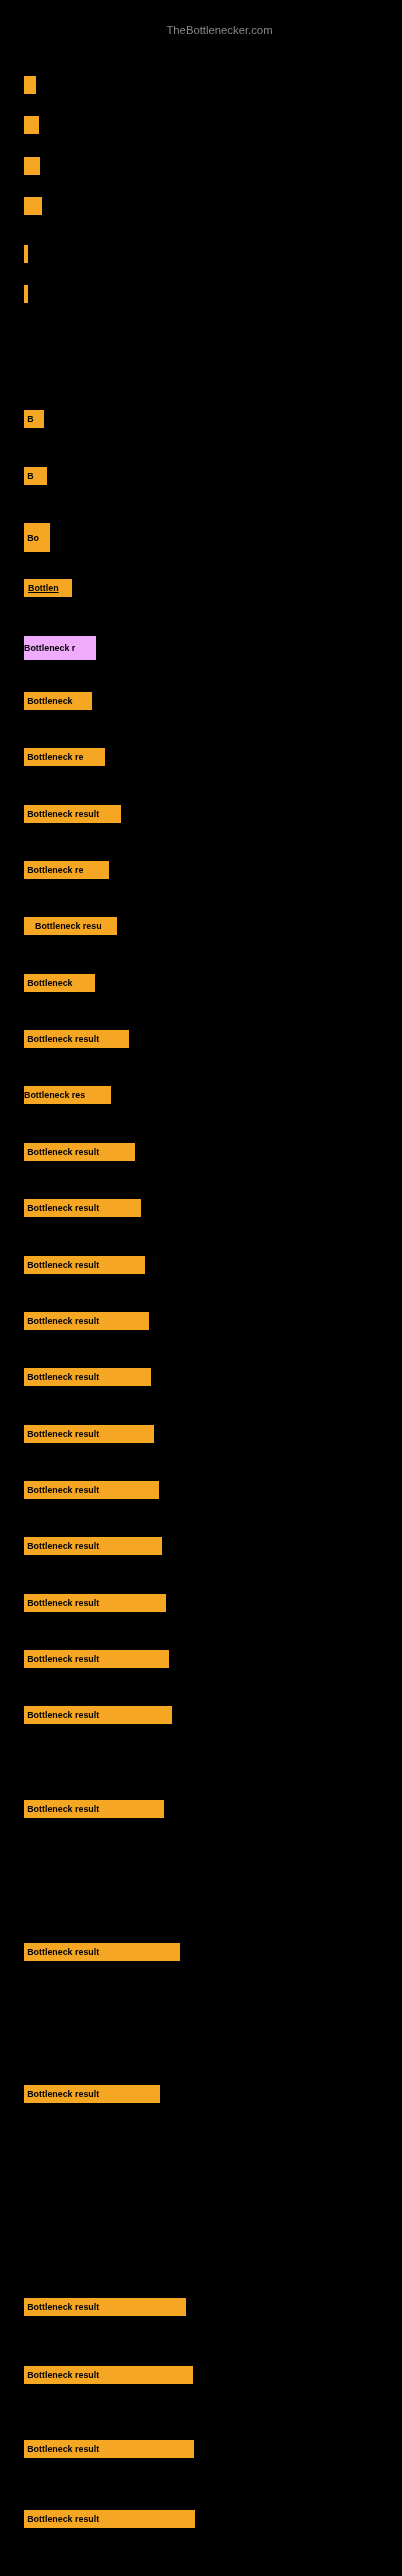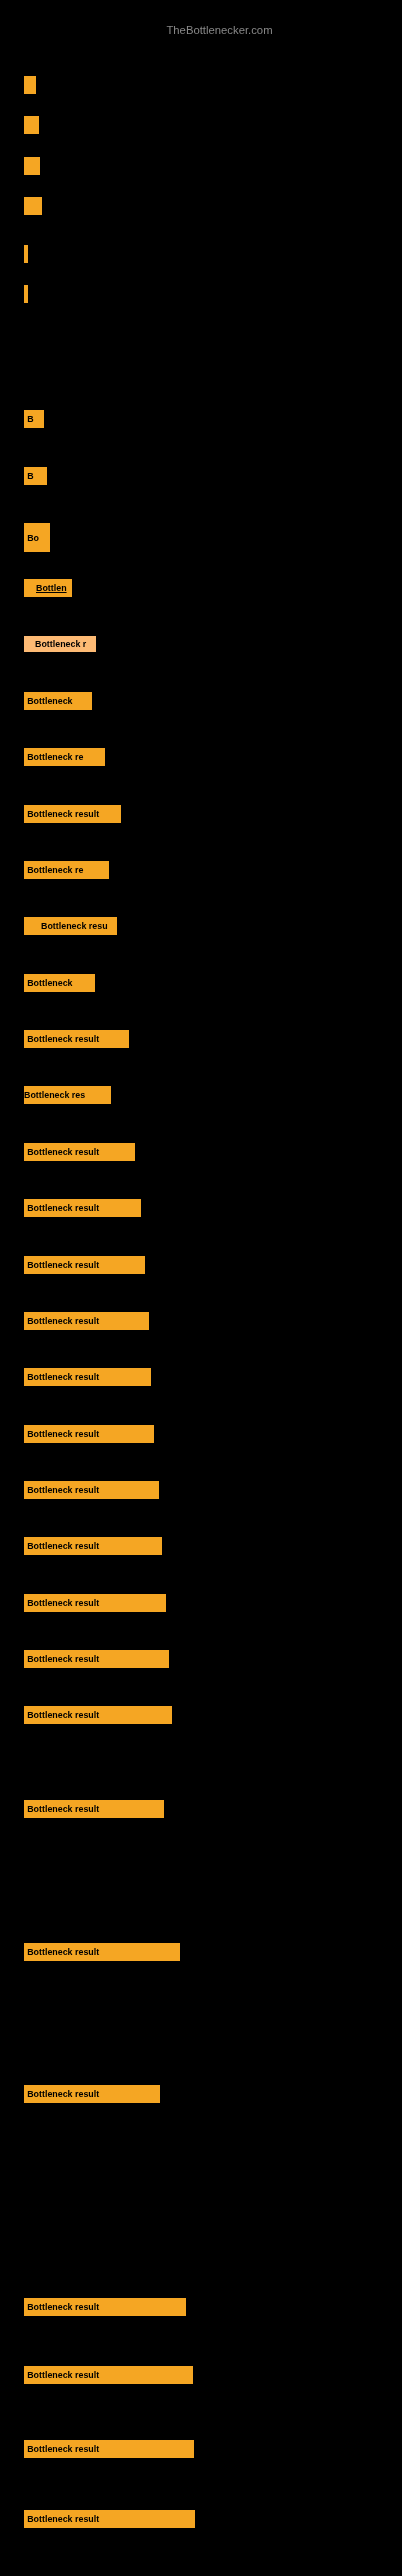--- a/index.html
+++ b/index.html
@@ -41,27 +41,27 @@
 <div class="bars-container" id="bars-container">
 <div style="position: absolute; top: 28px; left: 0px; width: 12px; height: 17.7px; background-color: rgb(245, 166, 35); display: flex; align-items: center; padding-left: 3.2px; font-size: 8.9px; color: rgb(0, 0, 0); font-weight: bold; white-space: nowrap; overflow: hidden;"></div>
     <div style="position: absolute; top: 68px; left: 0px; width: 14.5px; height: 17.7px; background-color: rgb(245, 166, 35); display: flex; align-items: center; padding-left: 3.2px; font-size: 8.9px; color: rgb(0, 0, 0); font-weight: bold; white-space: nowrap; overflow: hidden;"></div>
     <div style="position: absolute; top: 109px; left: 0px; width: 16px; height: 17.7px; background-color: rgb(245, 166, 35); display: flex; align-items: center; padding-left: 3.2px; font-size: 8.9px; color: rgb(0, 0, 0); font-weight: bold; white-space: nowrap; overflow: hidden;"></div>
     <div style="position: absolute; top: 149px; left: 0px; width: 17.7px; height: 17.7px; background-color: rgb(245, 166, 35); display: flex; align-items: center; padding-left: 3.2px; font-size: 8.9px; color: rgb(0, 0, 0); font-weight: bold; white-space: nowrap; overflow: hidden;"></div>
     <div style="position: absolute; top: 197px; left: 0px; width: 4px; height: 17.7px; background-color: rgb(245, 166, 35); display: flex; align-items: center; padding-left: 3.2px; font-size: 8.9px; color: rgb(0, 0, 0); font-weight: bold; white-space: nowrap; overflow: hidden;"></div>
     <div style="position: absolute; top: 237px; left: 0px; width: 4px; height: 17.7px; background-color: rgb(245, 166, 35); display: flex; align-items: center; padding-left: 3.2px; font-size: 8.9px; color: rgb(0, 0, 0); font-weight: bold; white-space: nowrap; overflow: hidden;"></div>
     <div style="position: absolute; top: 362px; left: 0px; width: 20px; height: 17.7px; background-color: rgb(245, 166, 35); display: flex; align-items: center; padding-left: 3.2px; font-size: 8.9px; color: rgb(0, 0, 0); font-weight: bold; white-space: nowrap; overflow: hidden;">B</div>
     <div style="position: absolute; top: 419px; left: 0px; width: 22.5px; height: 17.7px; background-color: rgb(245, 166, 35); display: flex; align-items: center; padding-left: 3.2px; font-size: 8.9px; color: rgb(0, 0, 0); font-weight: bold; white-space: nowrap; overflow: hidden;">B</div>
     <div style="position: absolute; top: 475px; left: 0px; width: 26px; height: 29px; background-color: rgb(245, 166, 35); display: flex; align-items: center; padding-left: 3.2px; font-size: 8.9px; color: rgb(0, 0, 0); font-weight: bold; white-space: nowrap; overflow: hidden;">Bo</div>
-    <div style="position: absolute; top: 531px; left: 0px; width: 48px; height: 17.7px; background-color: rgb(245, 166, 35); display: flex; align-items: center; padding-left: 12px; font-size: 8.9px; color: rgb(0, 0, 0); font-weight: bold; white-space: nowrap; overflow: hidden; text-decoration: underline;">Bottlen</div>
-    <div style="position: absolute; top: 588px; left: 0px; width: 72px; height: 16px; background-color: #fdba74; display: flex; align-items: center; padding-left: 11px; font-size: 8.9px; color: rgb(0, 0, 0); font-weight: bold; white-space: nowrap; overflow: hidden;">Bottleneck r</div>
+    <div style="position: absolute; top: 531px; left: 0px; width: 48px; height: 17.7px; background-color: rgb(245, 166, 35); display: flex; align-items: center; padding-left: 4px; font-size: 8.9px; color: rgb(0, 0, 0); font-weight: bold; white-space: nowrap; overflow: hidden; text-decoration: underline;">Bottlen</div>
+    <div style="position: absolute; top: 588px; left: 0px; width: 72px; height: 24px; background-color: #f0abfc; display: flex; align-items: center; padding-left: 0; font-size: 8.9px; color: rgb(0, 0, 0); font-weight: bold; white-space: nowrap; overflow: hidden;">Bottleneck r</div>
     <div style="position: absolute; top: 644px; left: 0px; width: 68px; height: 17.7px; background-color: rgb(245, 166, 35); display: flex; align-items: center; padding-left: 3.2px; font-size: 8.9px; color: rgb(0, 0, 0); font-weight: bold; white-space: nowrap; overflow: hidden;">Bottleneck</div>
     <div style="position: absolute; top: 700px; left: 0px; width: 81px; height: 17.7px; background-color: rgb(245, 166, 35); display: flex; align-items: center; padding-left: 3.2px; font-size: 8.9px; color: rgb(0, 0, 0); font-weight: bold; white-space: nowrap; overflow: hidden;">Bottleneck re</div>
     <div style="position: absolute; top: 757px; left: 0px; width: 97px; height: 17.7px; background-color: rgb(245, 166, 35); display: flex; align-items: center; padding-left: 3.2px; font-size: 8.9px; color: rgb(0, 0, 0); font-weight: bold; white-space: nowrap; overflow: hidden;">Bottleneck result</div>
     <div style="position: absolute; top: 813px; left: 0px; width: 85px; height: 17.7px; background-color: rgb(245, 166, 35); display: flex; align-items: center; padding-left: 3.2px; font-size: 8.9px; color: rgb(0, 0, 0); font-weight: bold; white-space: nowrap; overflow: hidden;">Bottleneck re</div>
-    <div style="position: absolute; top: 869px; left: 0px; width: 93px; height: 17.7px; background-color: rgb(245, 166, 35); display: flex; align-items: center; padding-left: 17px; font-size: 8.9px; color: rgb(0, 0, 0); font-weight: bold; white-space: nowrap; overflow: hidden;">Bottleneck resu</div>
+    <div style="position: absolute; top: 869px; left: 0px; width: 93px; height: 17.7px; background-color: rgb(245, 166, 35); display: flex; align-items: center; padding-left: 11px; font-size: 8.9px; color: rgb(0, 0, 0); font-weight: bold; white-space: nowrap; overflow: hidden;">Bottleneck resu</div>
     <div style="position: absolute; top: 926px; left: 0px; width: 71px; height: 17.7px; background-color: rgb(245, 166, 35); display: flex; align-items: center; padding-left: 3.2px; font-size: 8.9px; color: rgb(0, 0, 0); font-weight: bold; white-space: nowrap; overflow: hidden;">Bottleneck</div>
     <div style="position: absolute; top: 982px; left: 0px; width: 105px; height: 17.7px; background-color: rgb(245, 166, 35); display: flex; align-items: center; padding-left: 3.2px; font-size: 8.9px; color: rgb(0, 0, 0); font-weight: bold; white-space: nowrap; overflow: hidden;">Bottleneck result</div>
     <div style="position: absolute; top: 1038px; left: 0px; width: 87px; height: 17.7px; background-color: rgb(245, 166, 35); display: flex; align-items: center; padding-left: 0; font-size: 8.9px; color: rgb(0, 0, 0); font-weight: bold; white-space: nowrap; overflow: hidden;">Bottleneck res</div>
     <div style="position: absolute; top: 1095px; left: 0px; width: 111px; height: 17.7px; background-color: rgb(245, 166, 35); display: flex; align-items: center; padding-left: 3.2px; font-size: 8.9px; color: rgb(0, 0, 0); font-weight: bold; white-space: nowrap; overflow: hidden;">Bottleneck result</div>
     <div style="position: absolute; top: 1151px; left: 0px; width: 117px; height: 17.7px; background-color: rgb(245, 166, 35); display: flex; align-items: center; padding-left: 3.2px; font-size: 8.9px; color: rgb(0, 0, 0); font-weight: bold; white-space: nowrap; overflow: hidden;">Bottleneck result</div>
     <div style="position: absolute; top: 1208px; left: 0px; width: 121px; height: 17.7px; background-color: rgb(245, 166, 35); display: flex; align-items: center; padding-left: 3.2px; font-size: 8.9px; color: rgb(0, 0, 0); font-weight: bold; white-space: nowrap; overflow: hidden;">Bottleneck result</div>
     <div style="position: absolute; top: 1264px; left: 0px; width: 125px; height: 17.7px; background-color: rgb(245, 166, 35); display: flex; align-items: center; padding-left: 3.2px; font-size: 8.9px; color: rgb(0, 0, 0); font-weight: bold; white-space: nowrap; overflow: hidden;">Bottleneck result</div>
     <div style="position: absolute; top: 1320px; left: 0px; width: 127px; height: 17.7px; background-color: rgb(245, 166, 35); display: flex; align-items: center; padding-left: 3.2px; font-size: 8.9px; color: rgb(0, 0, 0); font-weight: bold; white-space: nowrap; overflow: hidden;">Bottleneck result</div>
     <div style="position: absolute; top: 1377px; left: 0px; width: 130px; height: 17.7px; background-color: rgb(245, 166, 35); display: flex; align-items: center; padding-left: 3.2px; font-size: 8.9px; color: rgb(0, 0, 0); font-weight: bold; white-space: nowrap; overflow: hidden;">Bottleneck result</div>
     <div style="position: absolute; top: 1433px; left: 0px; width: 135px; height: 17.7px; background-color: rgb(245, 166, 35); display: flex; align-items: center; padding-left: 3.2px; font-size: 8.9px; color: rgb(0, 0, 0); font-weight: bold; white-space: nowrap; overflow: hidden;">Bottleneck result</div>

